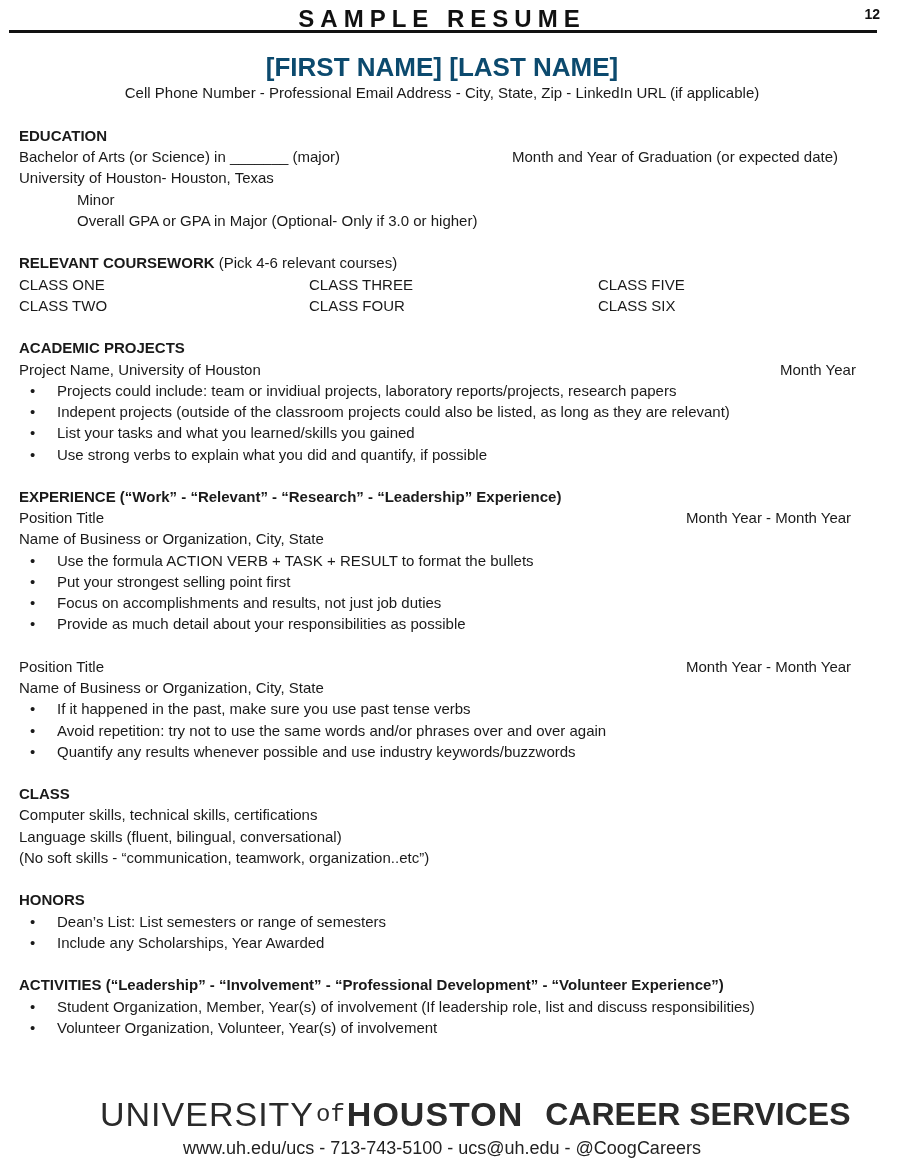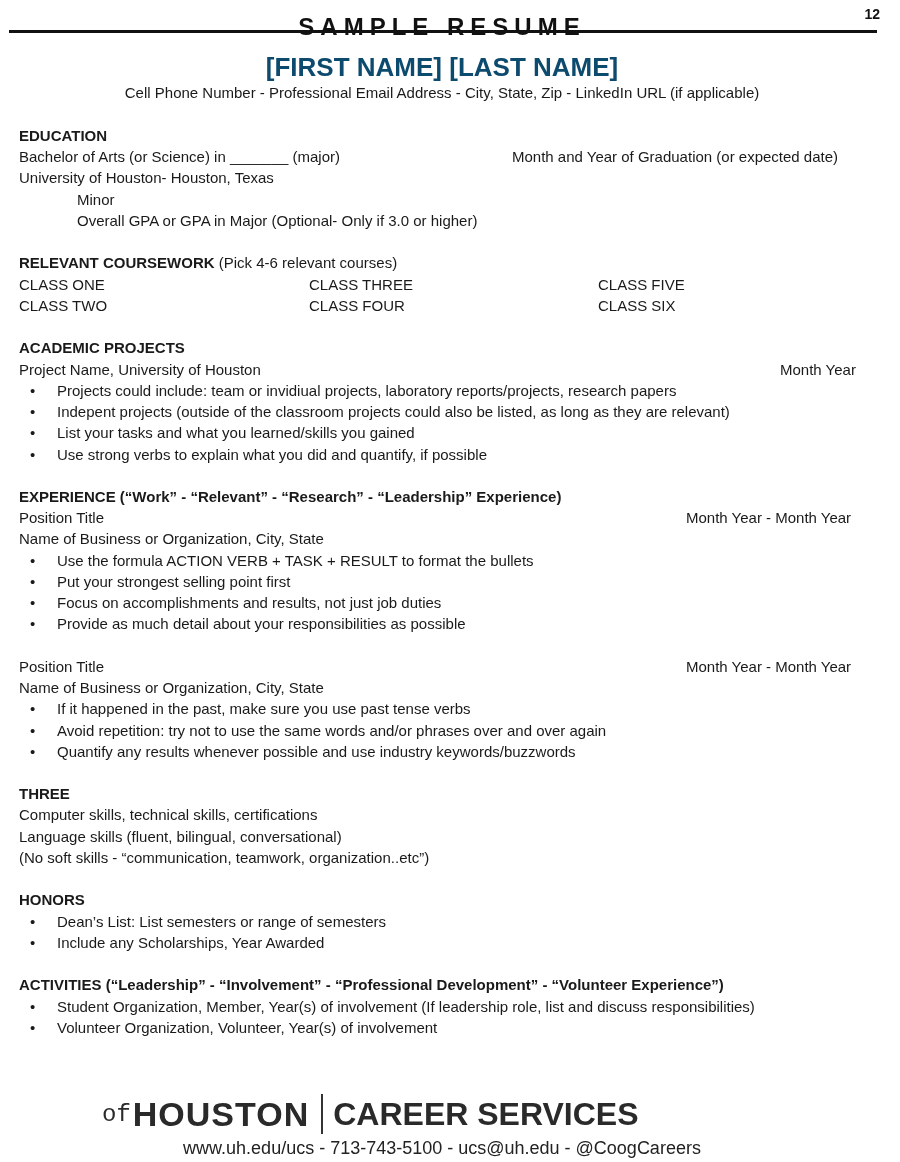--- a/index.html
+++ b/index.html
@@ -7,21 +7,21 @@
     width: 900px; height: 1162px; position: relative; overflow: hidden;
     font-family: "Liberation Sans", "DejaVu Sans", sans-serif;
     color: #1a1a1a;
   }
   .page-banner {
     position: absolute; left: 0; top: 0; width: 900px; height: 34px;
   }
   .banner-title {
     position: absolute; left: 0; width: 884px; top: 5px;
     text-align: center; font-weight: bold; font-size: 24px;
-    letter-spacing: 6px; color: #111; margin-top: 8px;
+    letter-spacing: 6px; color: #111;
   }
   .page-number {
     position: absolute; right: 20px; top: 6px; font-size: 14px; font-weight: bold; color: #111;
   }
   .banner-rule {
     position: absolute; left: 9px; top: 30px; width: 868px; height: 3px; background: #111;
   }
   .name-heading {
     position: absolute; left: 0; width: 884px; top: 52px; text-align: center;
     font-size: 26px; font-weight: bold; color: #0c4a6e;
@@ -107,37 +107,38 @@
 
   <div class="line" style="top:658px">Position Title</div>
   <div class="right" style="left:686px; top:658px">Month Year - Month Year</div>
   <div class="line" style="top:679px">Name of Business or Organization, City, State</div>
   <div class="bullet-line" style="top:700px"><span class="dot">•</span><span>If it happened in the past, make sure you use past tense verbs</span></div>
   <div class="bullet-line" style="top:722px"><span class="dot">•</span><span>Avoid repetition: try not to use the same words and/or phrases over and over again</span></div>
   <div class="bullet-line" style="top:743px"><span class="dot">•</span><span>Quantify any results whenever possible and use industry keywords/buzzwords</span></div>
 </div>
 
 <div>
-  <div class="line heading" style="top:785px">THREE</div>
+  <div class="line heading" style="top:785px">CLASS</div>
   <div class="line" style="top:806px">Computer skills, technical skills, certifications</div>
   <div class="line" style="top:828px">Language skills (fluent, bilingual, conversational)</div>
   <div class="line" style="top:849px">(No soft skills - “communication, teamwork, organization..etc”)</div>
 </div>
 
 <div>
   <div class="line heading" style="top:891px">HONORS</div>
   <div class="bullet-line" style="top:913px"><span class="dot">•</span><span>Dean’s List: List semesters or range of semesters</span></div>
   <div class="bullet-line" style="top:934px"><span class="dot">•</span><span>Include any Scholarships, Year Awarded</span></div>
 </div>
 
 <div>
   <div class="line heading" style="top:976px">ACTIVITIES (“Leadership” - “Involvement” - “Professional Development” - “Volunteer Experience”)</div>
   <div class="bullet-line" style="top:998px"><span class="dot">•</span><span>Student Organization, Member, Year(s) of involvement (If leadership role, list and discuss responsibilities)</span></div>
   <div class="bullet-line" style="top:1019px"><span class="dot">•</span><span>Volunteer Organization, Volunteer, Year(s) of involvement</span></div>
 </div>
 
 <div class="footer-logo">
+  <span class="logo-univ">UNIVERSITY</span>
   <span class="logo-of">of</span>
   <span class="logo-houston">HOUSTON</span>
   <span class="logo-divider"></span>
   <span class="logo-career">CAREER SERVICES</span>
 </div>
 <div class="footer-contact">www.uh.edu/ucs - 713-743-5100 - ucs@uh.edu - @CoogCareers</div>
 
 </body></html>

